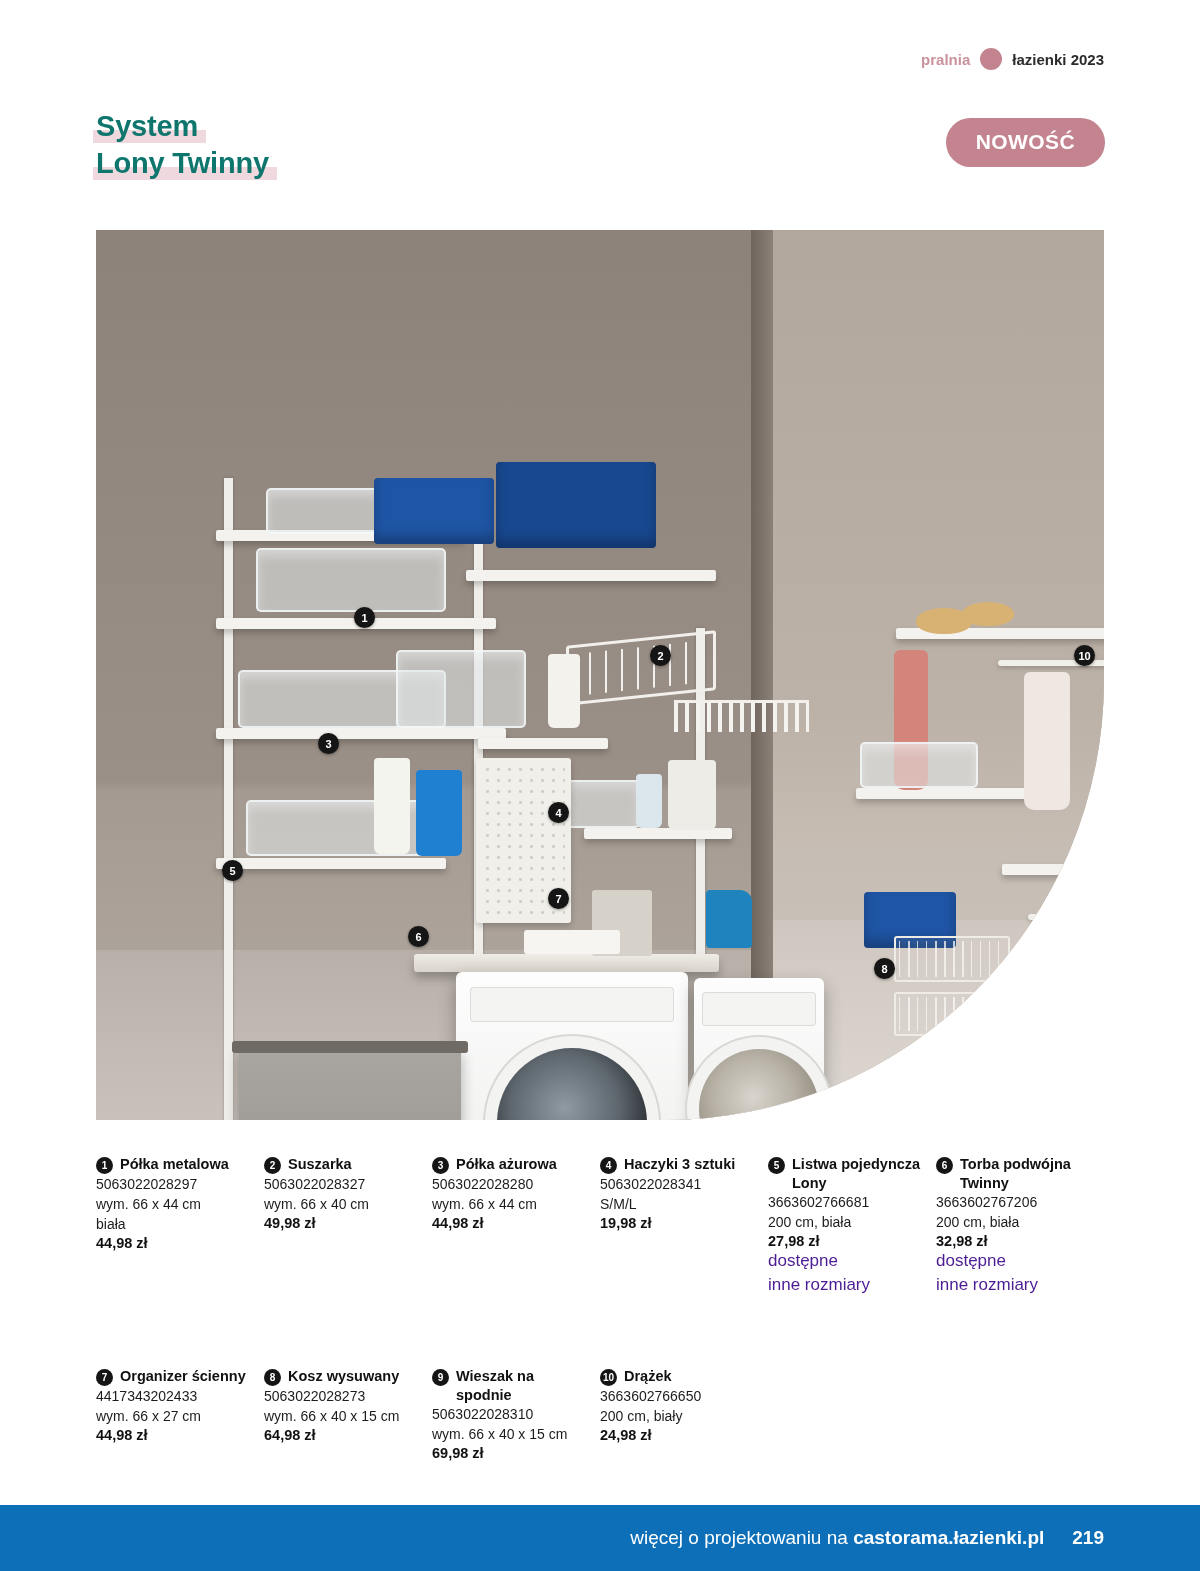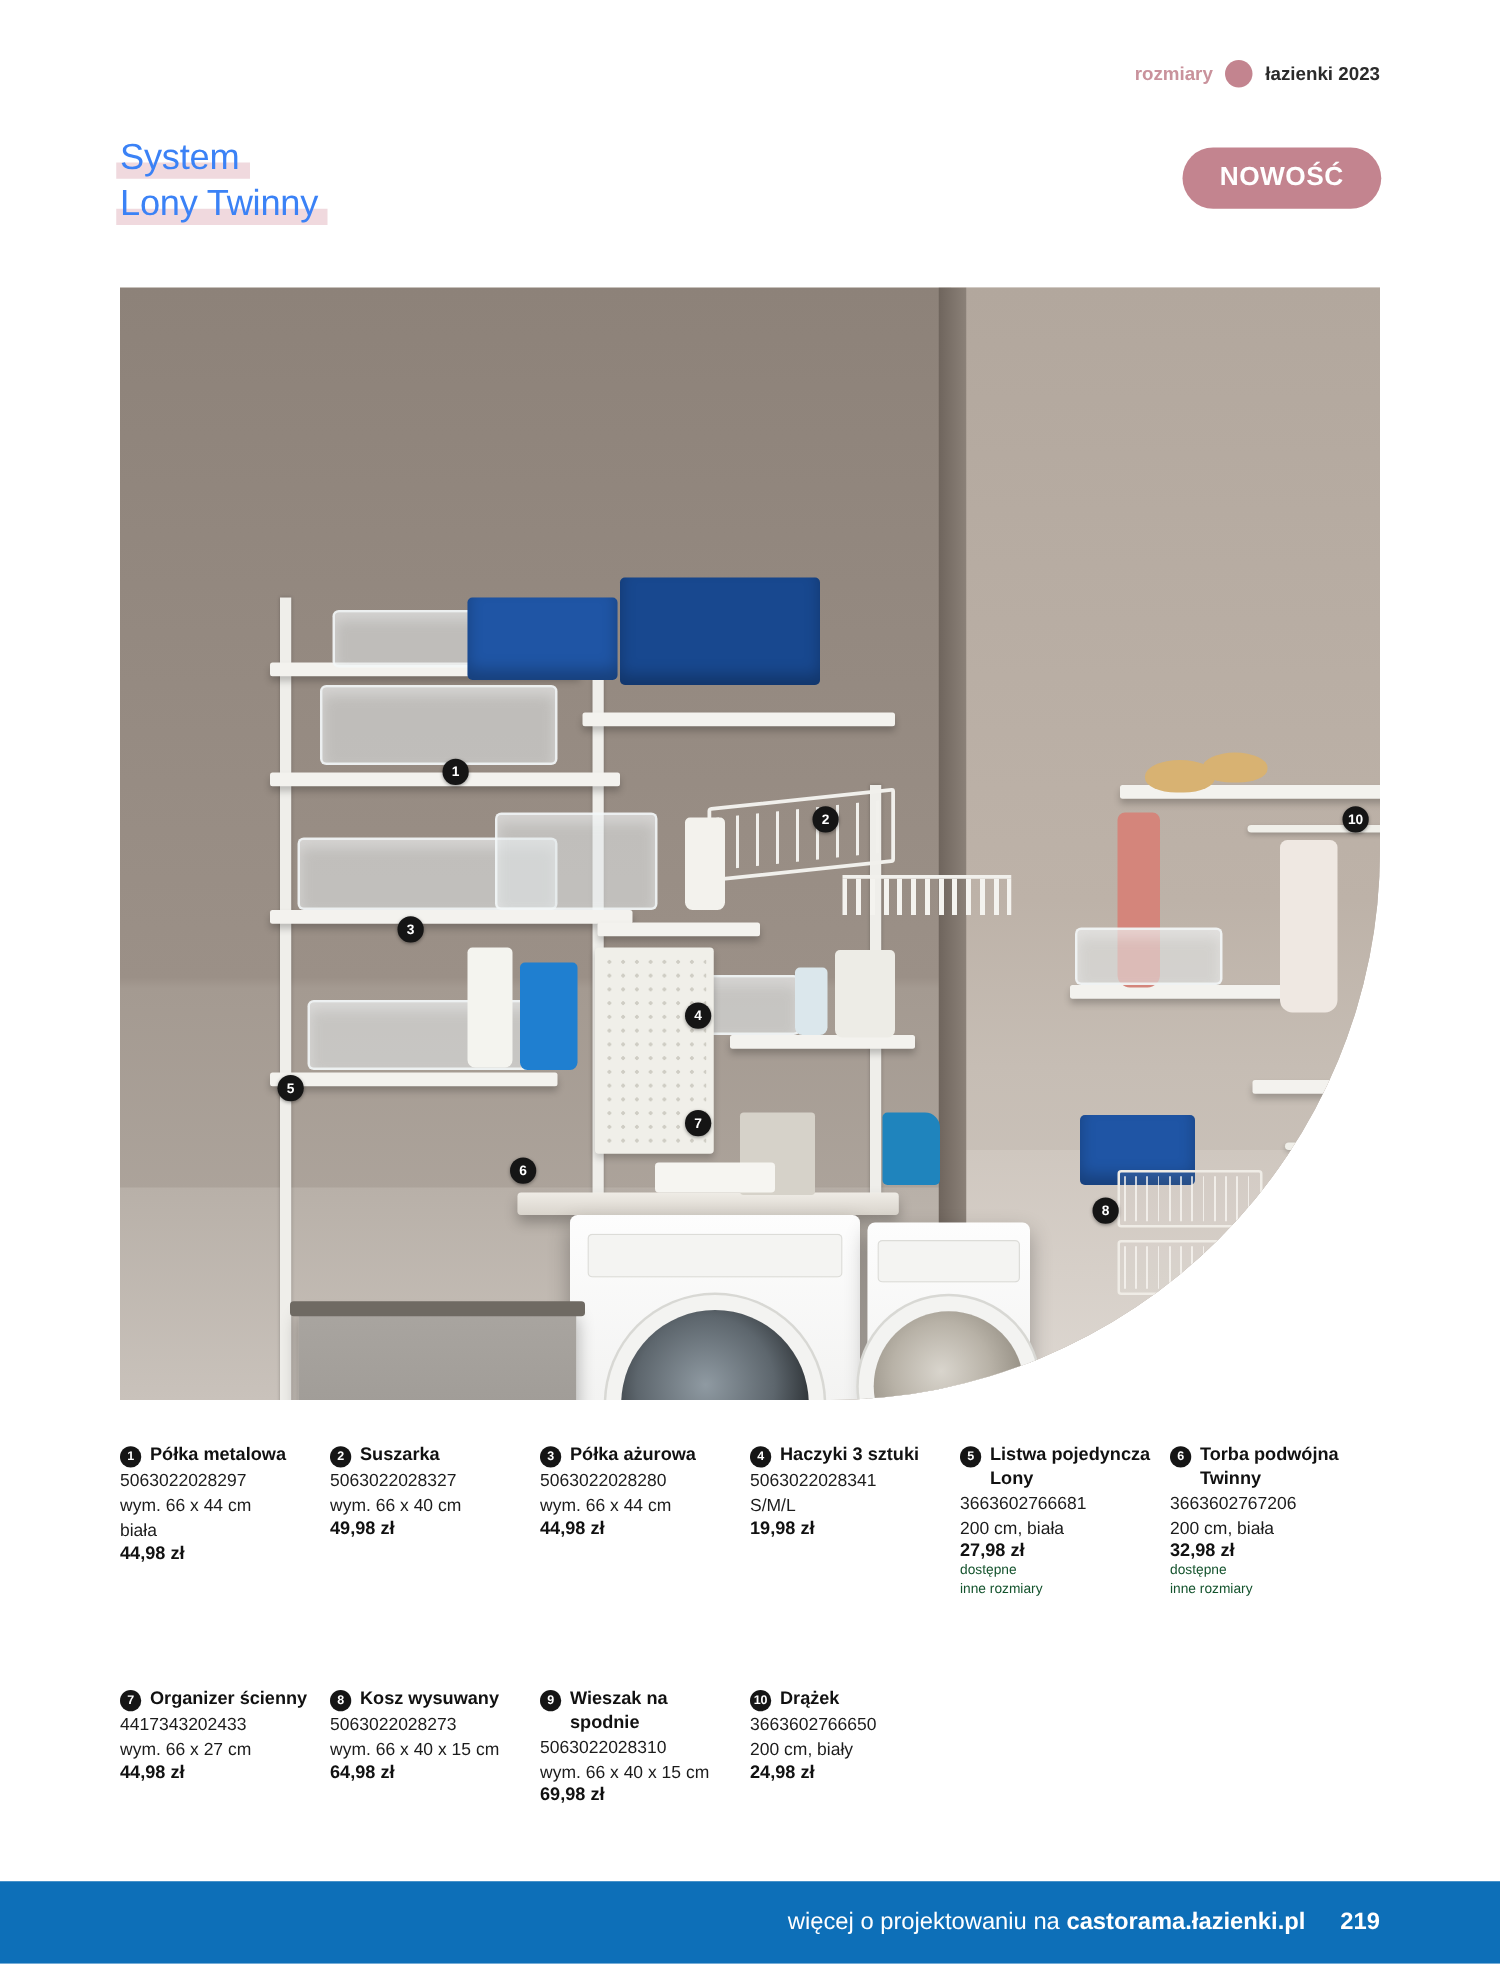--- a/index.html
+++ b/index.html
@@ -35,25 +35,25 @@
 
   
   .title-wrap {
     position: absolute;
     top: 108px;
     left: 96px;
   }
   .title-line {
     display: inline-block;
     font-size: 29px;
-    font-weight: 400;
+    font-weight: 700;
     letter-spacing: -0.2px;
     line-height: 1.28;
     position: relative;
-    color: #3b82f6;
+    color: #0f766e;
   }
   .title-line span.hl {
     position: relative;
     z-index: 2;
   }
   .title-line .bar {
     position: absolute;
     left: -3px;
     right: -8px;
     bottom: 2px;
@@ -268,21 +268,21 @@
   }
   .nm {
     font-size: 14.5px; font-weight: 700; line-height: 1.28;
     color: #111;
   }
   .meta {
     font-size: 14px; line-height: 1.42; color: #1c1c1c;
     font-weight: 400;
   }
   .price { font-size: 14.5px; font-weight: 700; color: #111; }
-  .note { font-size: 11px; line-height: 1.42; color: #14532d; }
+  .note { font-size: 17px; line-height: 1.42; color: #4c1d95; }
 
   
   .footer {
     position: absolute;
     left: 0; right: 0; bottom: 0;
     height: 66px;
     background: #0d6fb8;
     display: flex;
     align-items: center;
     justify-content: flex-end;
@@ -291,21 +291,21 @@
     color: #fff;
   }
   .footer .txt { font-size: 19px; }
   .footer .txt b { font-weight: 700; }
   .footer .pg { font-size: 19px; font-weight: 700; }
 </style>
 </head>
 <body>
 
 <div class="runhead">
-  <span class="pralnia">rozmiary</span>
+  <span class="pralnia">pralnia</span>
   <span class="dot"></span>
   <span class="cat">łazienki 2023</span>
 </div>
 
 <div class="title-wrap">
   <div class="title-line">
     <span class="bar"></span>
     <span class="hl">System</span>
   </div>
   <div></div>

